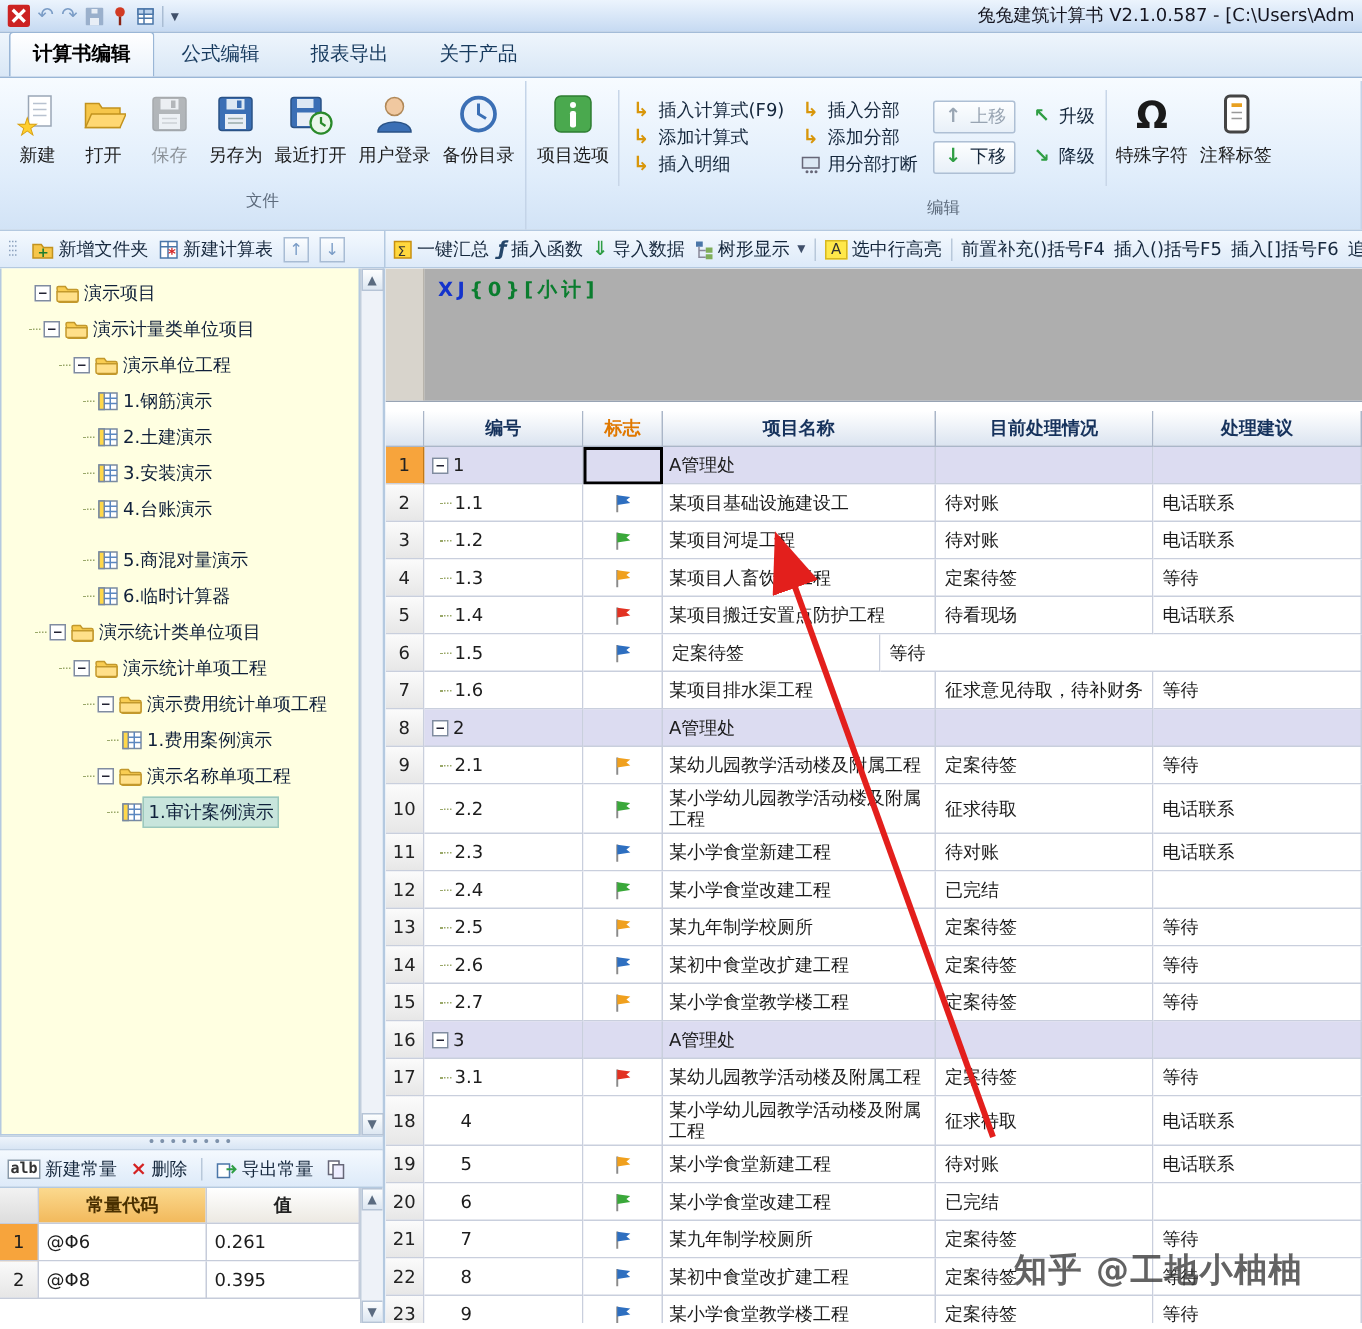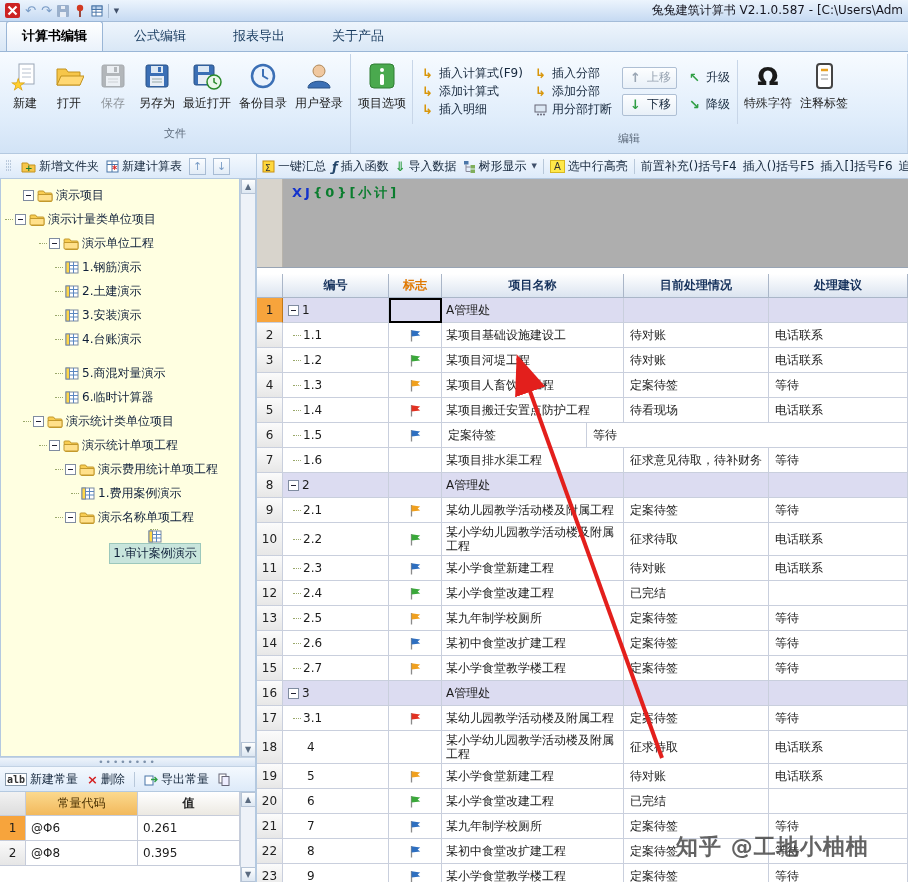--- a/index.html
+++ b/index.html
@@ -9,21 +9,21 @@
 
 
 .titlebar{height:22px;display:flex;align-items:center;gap:5px;padding:0 5px;background:linear-gradient(#ecf4fd,#c6daf2);border-bottom:1px solid #a4bcd8}
 .ti{display:flex;align-items:center;justify-content:center;height:18px}
 .g{font-size:13px;line-height:1}
 .tsep-v{width:1px;height:14px;background:#aabdd4}
 .wtitle{margin-left:auto;white-space:nowrap;overflow:hidden;color:#15151f;font-size:12px}
 
 
 .tabbar{height:30px;display:flex;align-items:flex-end;padding:0 6px;background:linear-gradient(#eef5fc,#d9e7f6);border-bottom:1px solid #9ab6d6}
-.tab{padding:5px 15px 6px;margin-right:15px;font-size:13px;color:#173a5e;border:1px solid transparent;border-bottom:none;border-radius:3px 3px 0 0}
+.tab{padding:5px 15px 6px;margin-right:2px;font-size:13px;color:#173a5e;border:1px solid transparent;border-bottom:none;border-radius:3px 3px 0 0}
 .tab.active{background:linear-gradient(#ffffff,#eaf2fb);border-color:#9ab6d6;color:#000;font-weight:bold}
 
 
 .ribbon{height:102px;display:flex;background:linear-gradient(#f7fbff,#e0edfb 65%,#d2e3f6);border-bottom:1px solid #b4c9e0;padding-top:2px}
 .rgroup{display:flex;flex-direction:column;border-right:1px solid #c4d4e8;padding:0 3px}
 .rgroup.grow{flex:1}
 .rbody{flex:1;display:flex;align-items:stretch}
 .rlabel{text-align:center;font-size:11px;color:#5d6b7c;padding:1px 0 12px}
 .bigbtn{min-width:44px;display:flex;flex-direction:column;align-items:center;padding:6px 4px 0;gap:3px;border-radius:3px}
 .bigicon{height:32px;display:flex;align-items:center;justify-content:center}
@@ -65,21 +65,21 @@
 .albic{font-family:"DejaVu Sans Mono",monospace;font-weight:bold;font-size:10px;border:1px solid #8899aa;padding:0 1px;background:#fff;color:#333}
 .hlA{background:#ffe84a;padding:0 3px;font-size:10px;color:#333;border:1px solid #d8b820}
 .ctable{flex:1;background:#fff;position:relative;padding-right:15px;overflow:hidden}
 .crow{display:flex;height:25px}
 .crow.chead{height:24px}
 .ccell{border-right:1px solid #c6ccda;border-bottom:1px solid #c6ccda;display:flex;align-items:center;padding:0 5px;font-size:12px;background:#fff;overflow:hidden}
 .cnum{width:26px;flex:none;justify-content:center;background:linear-gradient(#fafafa,#e6e6e6);padding:0}
 .cnum.sel{background:#f7a43c}
 .ccode{width:112px;flex:none}
 .cval{flex:1}
-.chead .ccode{background:linear-gradient(#fbd98e,#f2b95c);font-weight:normal;justify-content:center;color:#4a3000}
+.chead .ccode{background:linear-gradient(#fbd98e,#f2b95c);font-weight:bold;justify-content:center;color:#4a3000}
 .chead .cval{background:linear-gradient(#ffffff,#ece9e2);font-weight:bold;justify-content:center;color:#222}
 .chead .cnum{background:linear-gradient(#f2f2f2,#dddddd)}
 .cvscroll{position:absolute;right:0;top:0;bottom:0;width:15px;background:#eef2f8;border-left:1px solid #c2cedc;display:flex;flex-direction:column;justify-content:space-between;align-items:center}
 
 
 .mainpanel{flex:1;display:flex;flex-direction:column;overflow:hidden;background:#fff}
 .formula{height:89px;flex:none;display:flex;border-bottom:1px solid #98a4b4}
 .fgut{width:26px;flex:none;background:#d8d4cc;border-right:1px solid #b8b4ac}
 .farea{flex:1;background:#aeaeae;padding:5px 9px;font-weight:bold;font-size:13px;letter-spacing:3px}
 .fx{color:#1433cc}
@@ -227,34 +227,34 @@
                 </g>
                 <circle cx="22" cy="21" r="7" fill="#eaf6ea" stroke="#2a8a2a" stroke-width="1.5"></circle>
                 <path d="M22 17 v4 l3 2" stroke="#2a8a2a" stroke-width="1.5" fill="none"></path>
               </svg>
             </div>
             <div class="biglabel">最近打开</div>
           </div>
           <div class="bigbtn">
             <div class="bigicon">
               <svg width="30" height="30">
+                <circle cx="15" cy="10" r="6" fill="#f0c8a0" stroke="#b08858"></circle>
+                <path d="M4 27 c0 -9 22 -9 22 0 z" fill="#3b6fb5" stroke="#2a5286"></path>
+              </svg>
+            </div>
+            <div class="biglabel">用户登录</div>
+          </div>
+          <div class="bigbtn">
+            <div class="bigicon">
+              <svg width="30" height="30">
                 <circle cx="15" cy="15" r="11" fill="#eaf2fc" stroke="#3b6fb5" stroke-width="2.5"></circle>
                 <path d="M15 8 v7 l5 3" stroke="#3b6fb5" stroke-width="2" fill="none"></path>
               </svg>
             </div>
             <div class="biglabel">备份目录</div>
-          </div>
-          <div class="bigbtn">
-            <div class="bigicon">
-              <svg width="30" height="30">
-                <circle cx="15" cy="10" r="6" fill="#f0c8a0" stroke="#b08858"></circle>
-                <path d="M4 27 c0 -9 22 -9 22 0 z" fill="#3b6fb5" stroke="#2a5286"></path>
-              </svg>
-            </div>
-            <div class="biglabel">用户登录</div>
           </div>
         </div>
       <div class="rlabel">文件</div>
     </div>
     <div class="rgroup grow">
       <div class="rbody" id="edit-body">
         <div id="edit-big" style="display:flex">
             <div class="bigbtn">
               <div class="bigicon">
                 <svg width="30" height="30">
@@ -470,21 +470,21 @@
             <div class="titem" style="padding-left: 22px;">
               <span class="ebox"></span>
               <span class="ic ti">
                 <svg width="16" height="13">
                   <path d="M1 3 a1 1 0 0 1 1 -1 h4.5 l1.5 2 h6 a1 1 0 0 1 1 1 v6.5 a1 1 0 0 1 -1 1 h-11 a1 1 0 0 1 -1 -1 z" fill="#f9cd52" stroke="#c3992c"></path>
                   <path d="M1 5.5 h14 v5.5 a1 1 0 0 1 -1 1 h-12 a1 1 0 0 1 -1 -1 z" fill="#ffe08a" stroke="#c3992c"></path>
                 </svg>
               </span>
               <span class="lbl">演示项目</span>
             </div>
-            <div class="titem" style="padding-left: 4px;">
+            <div class="titem" style="padding-left: 18px;">
               <span class="dash"></span>
               <span class="ebox"></span>
               <span class="ic ti">
                 <svg width="16" height="13">
                   <path d="M1 3 a1 1 0 0 1 1 -1 h4.5 l1.5 2 h6 a1 1 0 0 1 1 1 v6.5 a1 1 0 0 1 -1 1 h-11 a1 1 0 0 1 -1 -1 z" fill="#f9cd52" stroke="#c3992c"></path>
                   <path d="M1 5.5 h14 v5.5 a1 1 0 0 1 -1 1 h-12 a1 1 0 0 1 -1 -1 z" fill="#ffe08a" stroke="#c3992c"></path>
                 </svg>
               </span>
               <span class="lbl">演示计量类单位项目</span>
             </div>
@@ -627,21 +627,21 @@
               <span class="dash"></span>
               <span class="ebox"></span>
               <span class="ic ti">
                 <svg width="16" height="13">
                   <path d="M1 3 a1 1 0 0 1 1 -1 h4.5 l1.5 2 h6 a1 1 0 0 1 1 1 v6.5 a1 1 0 0 1 -1 1 h-11 a1 1 0 0 1 -1 -1 z" fill="#f9cd52" stroke="#c3992c"></path>
                   <path d="M1 5.5 h14 v5.5 a1 1 0 0 1 -1 1 h-12 a1 1 0 0 1 -1 -1 z" fill="#ffe08a" stroke="#c3992c"></path>
                 </svg>
               </span>
               <span class="lbl">演示名称单项工程</span>
             </div>
-            <div class="titem sel" style="padding-left: 70px; flex-direction: column;">
+            <div class="titem sel" style="padding-left: 70px;">
               <span class="dash"></span>
               <span class="ic ti">
                 <svg width="14" height="13">
                   <rect x="1" y="1" width="12" height="11" fill="#fff" stroke="#7a8aa0"></rect>
                   <rect x="1" y="1" width="3.5" height="11" fill="#ffd84a" stroke="#7a8aa0"></rect>
                   <line x1="4.5" y1="4.5" x2="13" y2="4.5" stroke="#5b87c0"></line>
                   <line x1="4.5" y1="8" x2="13" y2="8" stroke="#5b87c0"></line>
                   <line x1="8.5" y1="1" x2="8.5" y2="12" stroke="#5b87c0"></line>
                 </svg>
               </span>

